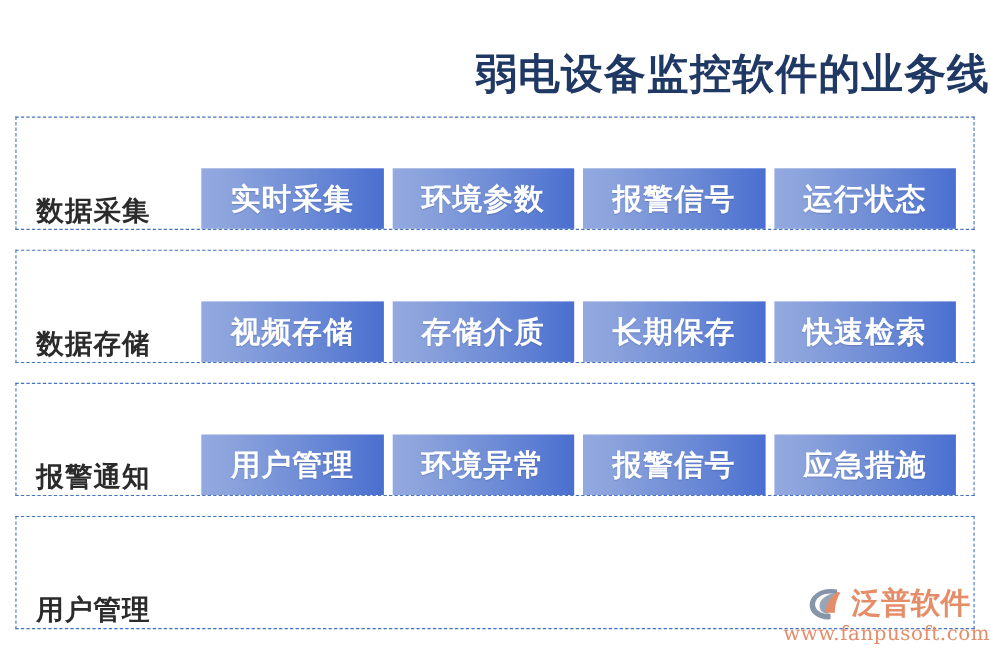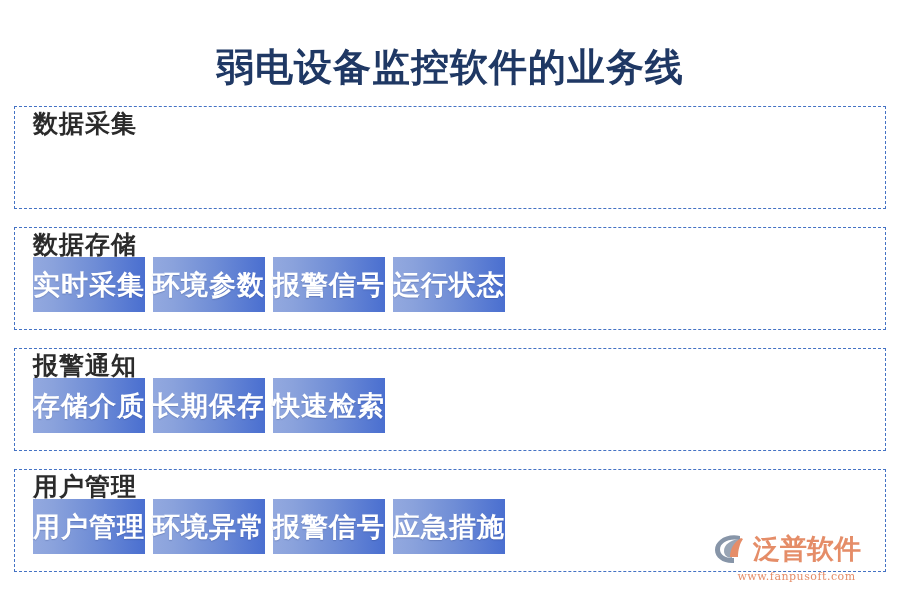--- a/index.html
+++ b/index.html
@@ -22,21 +22,21 @@
     background: #ffffff;
     box-sizing: border-box;
   }
 
   
   .title {
     position: absolute;
     left: 0;
     top: 45px;
     width: 900px;
-    text-align: center;
+    text-align: right;
     font-size: 38px;
     font-weight: bold;
     letter-spacing: 1px;
     color: #1F3864;
     font-family: "DejaVu Serif", "Liberation Serif", serif;
     line-height: 44px;
     white-space: nowrap;
   }
 
   
@@ -46,25 +46,24 @@
     top: 106px;
     width: 872px;
   }
 
   .row {
     box-sizing: border-box;
     height: 103px;
     border: 1px dashed #4472C4;
     margin-bottom: 18px;
     display: flex;
-    align-items: flex-start;
+    align-items: flex-end;
     padding-left: 18px;
     padding-right: 16px;
     background: #ffffff;
-    flex-direction: column;
   }
 
   .row-label {
     width: 150px;
     flex: 0 0 150px;
     font-size: 25px;
     font-weight: bold;
     color: #2b2b2b;
     text-align: left;
     letter-spacing: 1px;
@@ -99,41 +98,41 @@
   .logo {
     position: absolute;
     right: 18px;
     bottom: 8px;
     width: 170px;
     height: 62px;
   }
   .logo-top {
     display: flex;
     align-items: center;
-    justify-content: flex-start;
+    justify-content: flex-end;
     height: 38px;
   }
   .logo-mark {
     width: 36px;
     height: 34px;
     margin-right: 5px;
     flex: 0 0 36px;
   }
   .logo-name {
     font-size: 27px;
     font-weight: bold;
     color: #E58D68;
     letter-spacing: 0px;
     line-height: 30px;
     font-family: "DejaVu Sans", "Liberation Sans", sans-serif;
     white-space: nowrap;
   }
   .logo-url {
     text-align: center;
-    font-size: 11px;
+    font-size: 18px;
     color: #E58D68;
     letter-spacing: 0.5px;
     font-family: "DejaVu Serif", "Liberation Serif", serif;
     line-height: 18px;
     padding-right: 1px;
     white-space: nowrap;
   }
 </style>
 </head>
 <body>
@@ -150,20 +149,21 @@
         <div class="cell">实时采集</div>
         <div class="cell">环境参数</div>
         <div class="cell">报警信号</div>
         <div class="cell">运行状态</div>
       </div>
     </div>
 
     <div class="row">
       <div class="row-label">数据存储</div>
       <div class="cells">
+        <div class="cell">视频存储</div>
         <div class="cell">存储介质</div>
         <div class="cell">长期保存</div>
         <div class="cell">快速检索</div>
       </div>
     </div>
 
     <div class="row">
       <div class="row-label">报警通知</div>
       <div class="cells">
         <div class="cell">用户管理</div>

